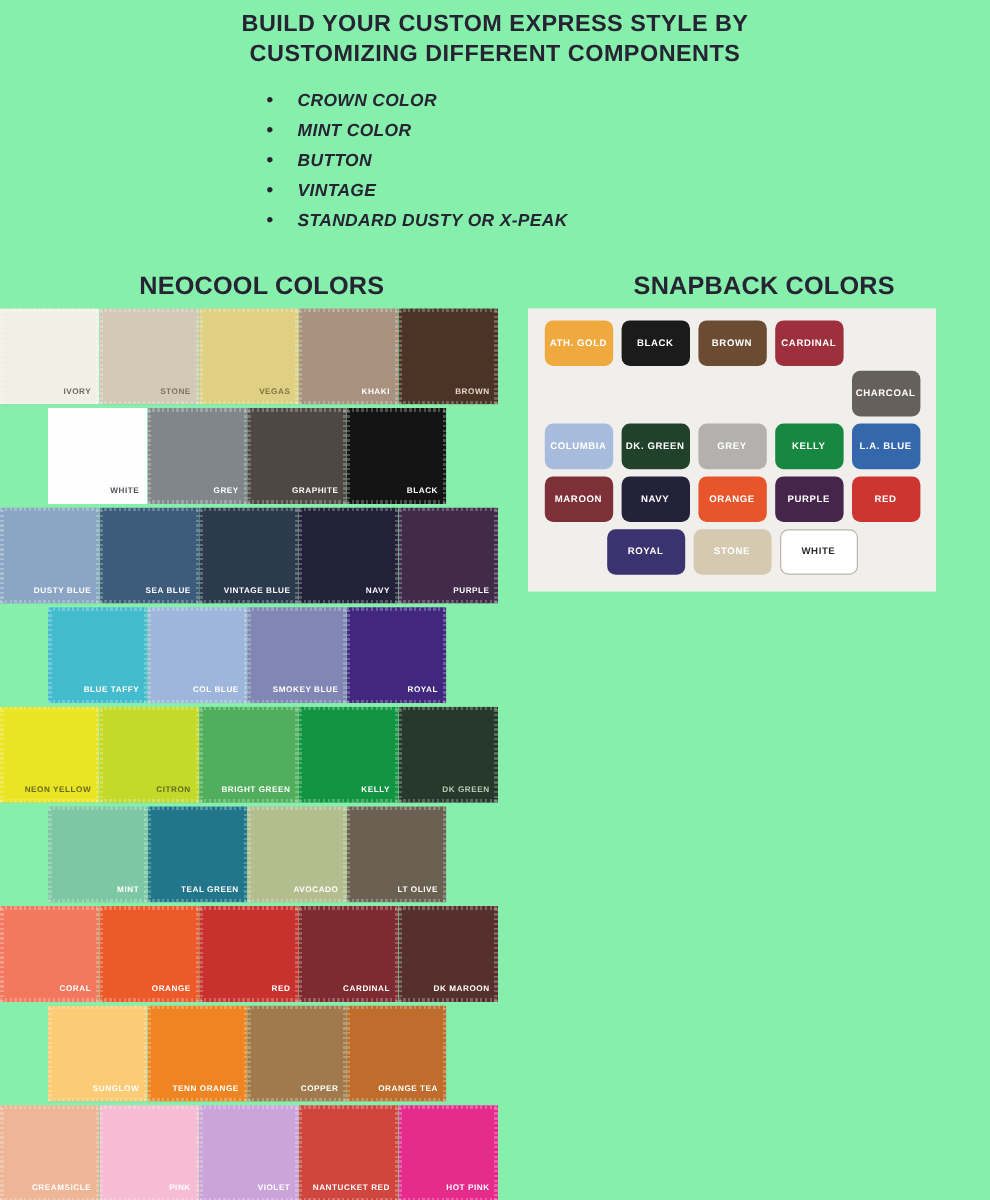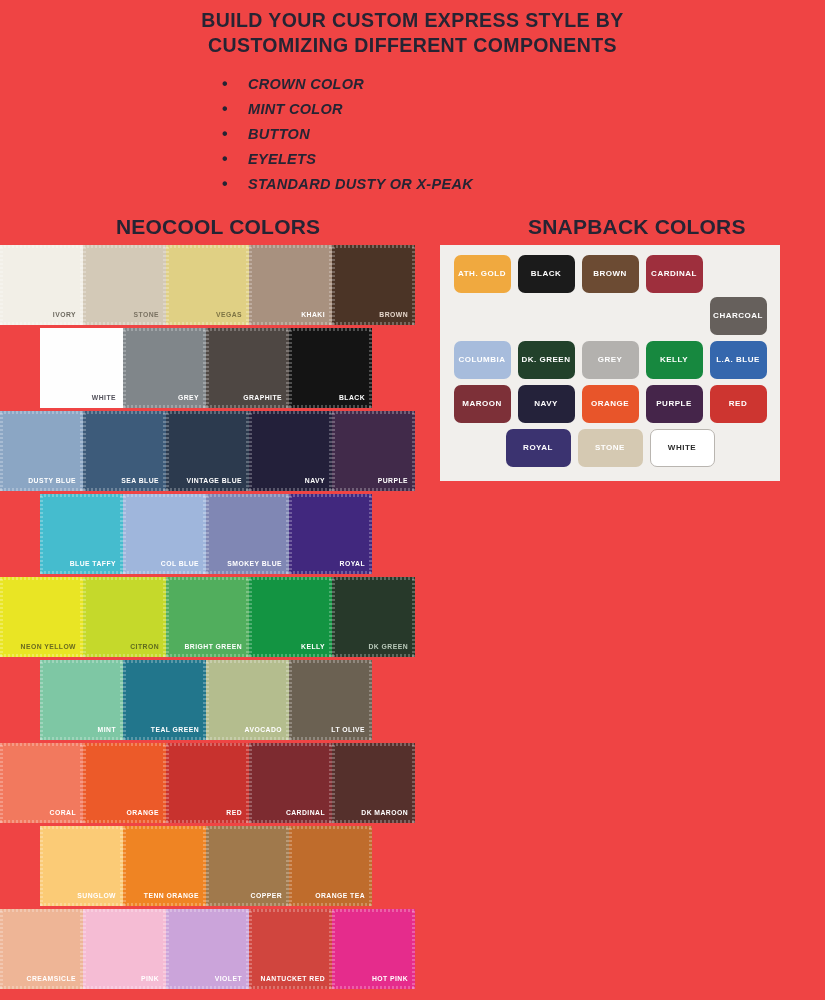--- a/index.html
+++ b/index.html
@@ -7,21 +7,21 @@
   html, body {
     margin: 0; padding: 0;
     width: 825px; height: 1000px;
     background: #ffffff;
     font-family: "Liberation Sans", sans-serif;
     overflow: hidden;
   }
   #page {
     position: relative;
     width: 825px; height: 1000px;
-    background: #ef4444;
+    background: #86efac;
   }
 
   
   .header {
     padding-top: 8px;
     text-align: center;
   }
   .header h1 {
     margin: 0;
     font-size: 19.5px;
@@ -58,21 +58,21 @@
     font-size: 16px;
     line-height: 1;
     color: #262433;
   }
   .bullets li .btext { flex: 1; font-style: italic; }
 
   
   .section-titles {
     position: relative;
     height: 34px;
-    margin-top: 14px;
+    margin-top: 26px;
   }
   .sec-title {
     position: absolute;
     font-size: 21px;
     font-weight: 900;
     letter-spacing: 0.2px;
     color: #262433;
     white-space: nowrap;
   }
   #neocool-title { left: 116px; top: 4px; }
@@ -198,21 +198,21 @@
       <li>
         <span class="dot">•</span>
         <span class="btext">MINT COLOR</span>
       </li>
       <li>
         <span class="dot">•</span>
         <span class="btext">BUTTON</span>
       </li>
       <li>
         <span class="dot">•</span>
-        <span class="btext">EYELETS</span>
+        <span class="btext">VINTAGE</span>
       </li>
       <li>
         <span class="dot">•</span>
         <span class="btext">STANDARD DUSTY OR X-PEAK</span>
       </li>
     </ul>
 
   <div class="section-titles">
     <div class="sec-title" id="neocool-title">NEOCOOL COLORS</div>
     <div class="sec-title" id="snapback-title">SNAPBACK COLORS</div>

